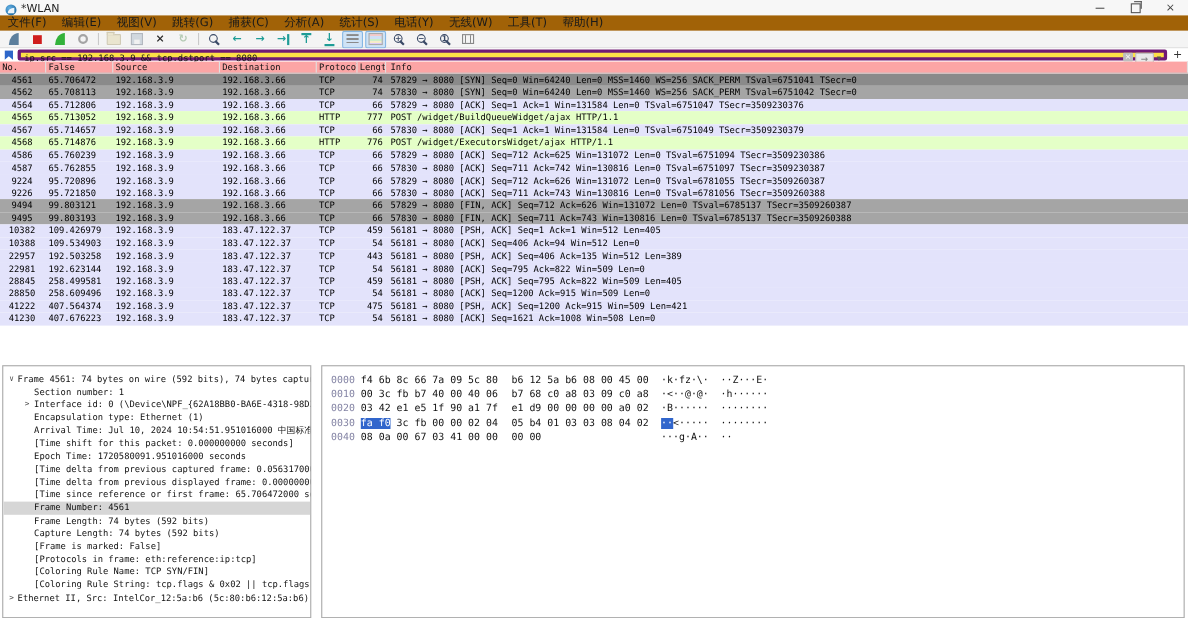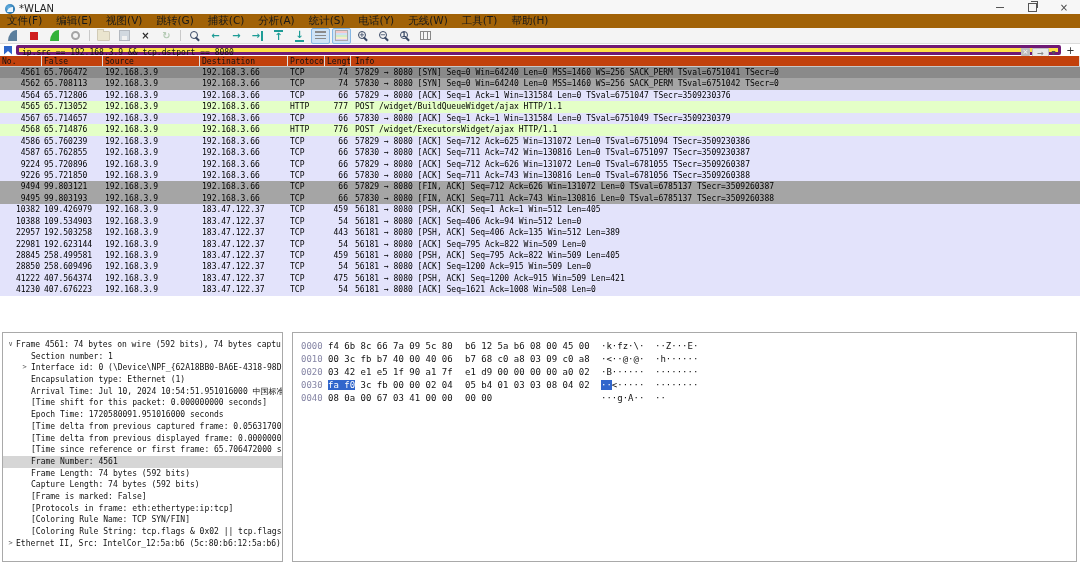--- a/index.html
+++ b/index.html
@@ -66,32 +66,32 @@
         display:flex;padding-left:3px;box-sizing:border-box}
   .finput{flex:1;border:none;background:transparent;outline:none;padding:0;margin:0;
         font:8px "DejaVu Sans Mono",monospace;color:#111;height:9px}
   .fbtn{flex:0 0 auto;display:flex;align-items:center;justify-content:center;color:#666;
         font-size:8px;width:12px;height:9px}
   .fclear{background:#bdbdbd;color:#fff;width:9px;height:8px;border-radius:1px;margin-right:2px;font-size:7px}
   .fapply{border:1px solid #c0c0c0;background:#e9e9e9;width:15px;border-radius:1px;color:#888;font-weight:bold}
   .fcaret{width:9px;color:#555}
   .fplus{flex:0 0 auto;width:13px;text-align:center;font-size:10px;color:#333;margin-left:3px}
   
-  .phead{position:absolute;top:56px;left:0;right:0;height:11px;background:#c2410c;
+  .phead{position:absolute;top:56px;left:0;right:0;height:11px;background:#fca5a5;
         border-bottom:1px solid #c8c8c8;display:flex;font-size:8px;font-family:"DejaVu Sans Mono",monospace;color:#111;box-sizing:border-box}
   .phead .pc{border-right:1px solid #e0e0e0;padding-top:1px;box-sizing:border-box;overflow:hidden;white-space:nowrap}
   .prows{position:absolute;top:67px;left:0;right:0;height:230px;font-size:8px;
         font-family:"DejaVu Sans Mono",monospace;color:#000;overflow:hidden}
   .prow{display:flex;height:11.45px;line-height:11.6px;white-space:nowrap}
   .prow.tcp{background:#e3e3fb}
   .prow.http{background:#e4ffc7}
   .prow.gray{background:#a5a5a5}
   .prow.sel{background:#8a8a8a}
   .pc{box-sizing:border-box;overflow:hidden;flex:0 0 auto}
-  .c-no{width:42px;text-align:right;padding-right:2px}
+  .c-no{width:42px;text-align:center;padding-right:2px}
   .c-time{width:61px;padding-left:2px}
   .c-src{width:97px;padding-left:2px}
   .c-dst{width:88px;padding-left:2px}
   .c-pro{width:37px;padding-left:2px}
   .c-len{width:26px;text-align:right;padding-right:3px}
   .c-info{flex:1 1 auto;padding-left:4px}
   .phead .c-no{text-align:left;padding-left:2px}
   .phead .c-len{text-align:left;padding-left:2px}
   
   .details{position:absolute;top:332px;left:2px;width:281px;bottom:0;border:1px solid #a9a9a9;
@@ -430,21 +430,21 @@
     <div class="dline i1"><span>Arrival Time: Jul 10, 2024 10:54:51.951016000 中国标准时间</span></div>
     <div class="dline i1"><span>[Time shift for this packet: 0.000000000 seconds]</span></div>
     <div class="dline i1"><span>Epoch Time: 1720580091.951016000 seconds</span></div>
     <div class="dline i1"><span>[Time delta from previous captured frame: 0.056317000 sec</span></div>
     <div class="dline i1"><span>[Time delta from previous displayed frame: 0.000000000 se</span></div>
     <div class="dline i1"><span>[Time since reference or first frame: 65.706472000 second</span></div>
     <div class="dline i1 dsel"><span>Frame Number: 4561</span></div>
     <div class="dline i1"><span>Frame Length: 74 bytes (592 bits)</span></div>
     <div class="dline i1"><span>Capture Length: 74 bytes (592 bits)</span></div>
     <div class="dline i1"><span>[Frame is marked: False]</span></div>
-    <div class="dline i1"><span>[Protocols in frame: eth:ethertype:ip:tcp]</span></div>
+    <div class="dline i1"><span>[Protocols in frame: eth:reference:ip:tcp]</span></div>
     <div class="dline i1"><span>[Coloring Rule Name: TCP SYN/FIN]</span></div>
     <div class="dline i1"><span>[Coloring Rule String: tcp.flags &amp; 0x02 || tcp.flags.fin</span></div>
     <div class="dline"><span class="darrow">&gt;</span><span>Ethernet II, Src: IntelCor_12:5a:b6 (5c:80:b6:12:5a:b6), Dst</span></div>
   </div>
 
 <div class="hexpane">
     <div class="hrow"><span class="hoff">0000</span><span class="hg1">f4 6b 8c 66 7a 09 5c 80</span><span class="hg2">b6 12 5a b6 08 00 45 00</span><span class="ha1">·k·fz·\·</span><span class="ha2">··Z···E·</span></div>
     <div class="hrow"><span class="hoff">0010</span><span class="hg1">00 3c fb b7 40 00 40 06</span><span class="hg2">b7 68 c0 a8 03 09 c0 a8</span><span class="ha1">·&lt;··@·@·</span><span class="ha2">·h······</span></div>
     <div class="hrow"><span class="hoff">0020</span><span class="hg1">03 42 e1 e5 1f 90 a1 7f</span><span class="hg2">e1 d9 00 00 00 00 a0 02</span><span class="ha1">·B······</span><span class="ha2">········</span></div>
     <div class="hrow"><span class="hoff">0030</span><span class="hg1"><span class="hsel">fa f0</span> 3c fb 00 00 02 04</span><span class="hg2">05 b4 01 03 03 08 04 02</span><span class="ha1"><span class="hsel">··</span>&lt;·····</span><span class="ha2">········</span></div>

